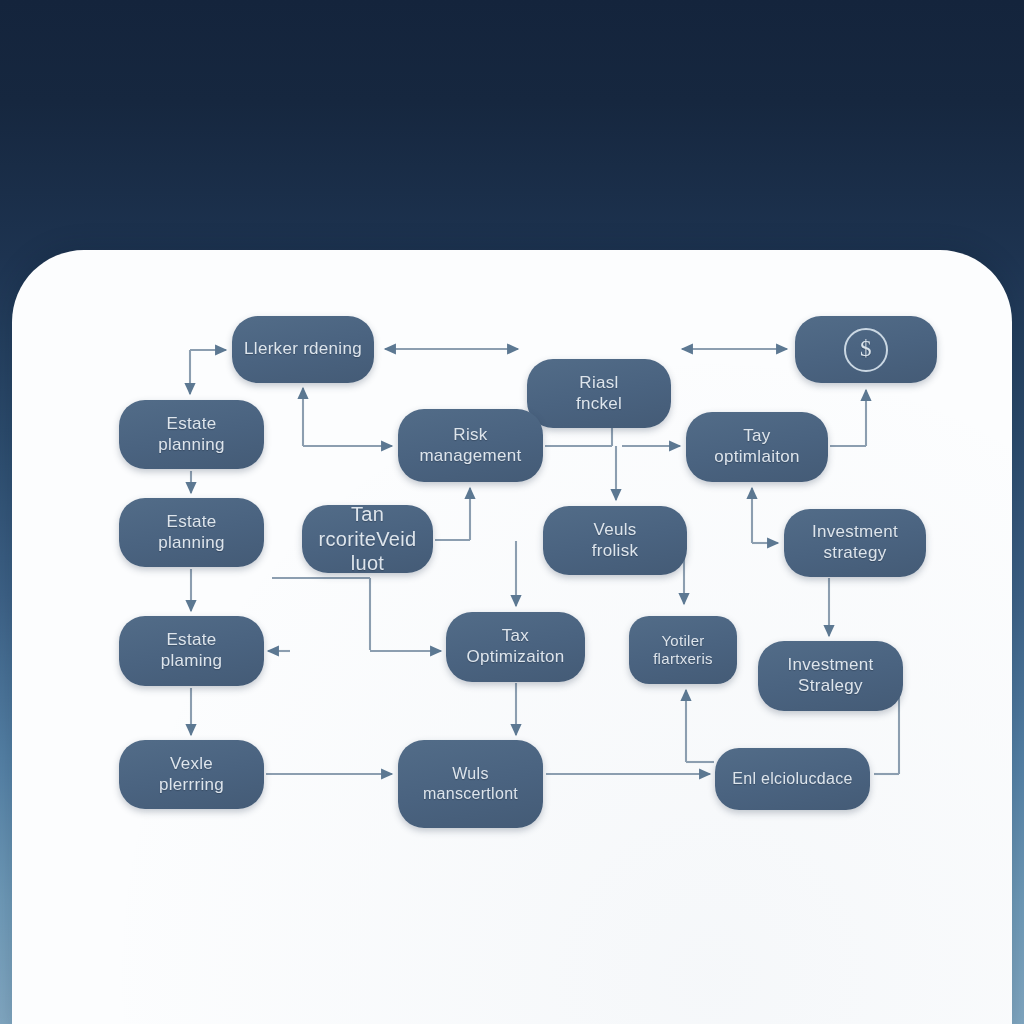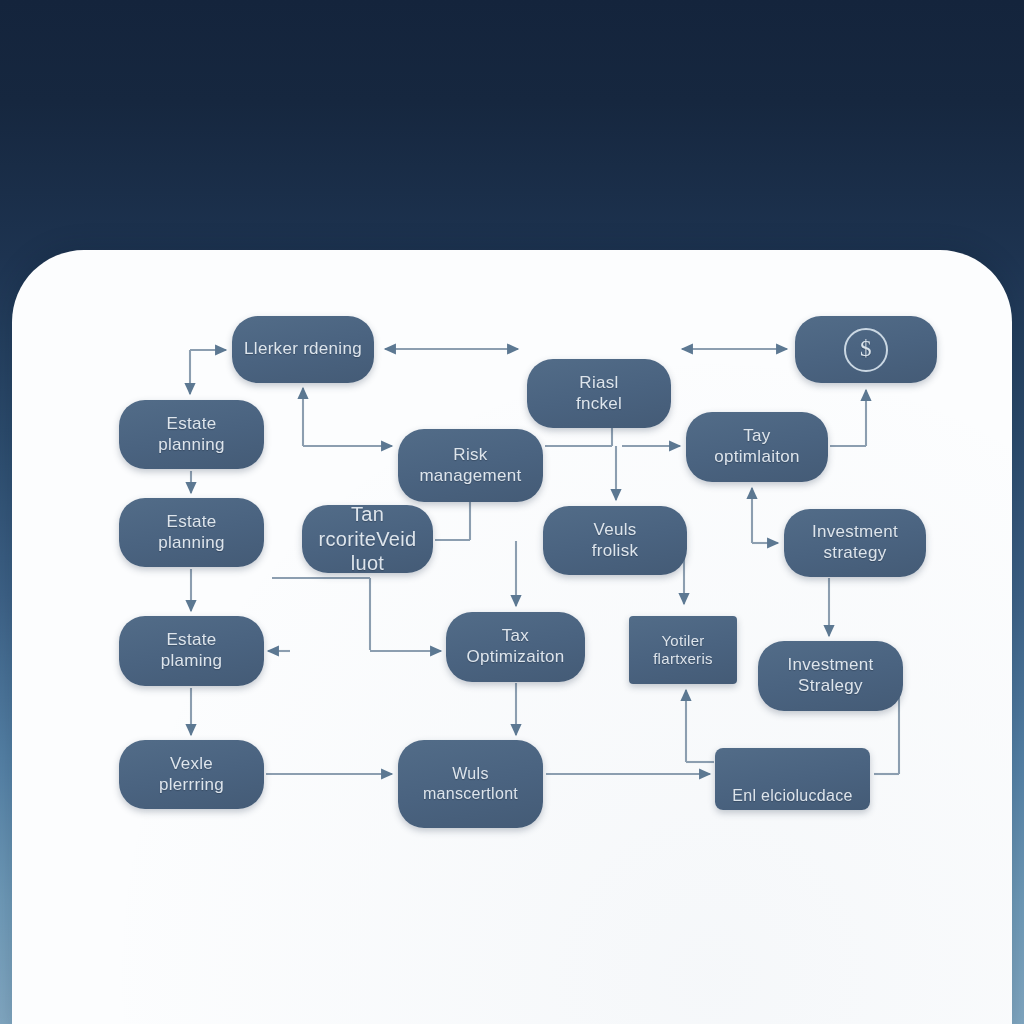--- a/index.html
+++ b/index.html
@@ -189,21 +189,21 @@
 
   <div class="node" style="left:795px; top:316px; width:142px; height:67px;">
     <span class="coin">$</span>
   </div>
 
   <div class="node" style="left:119px; top:400px; width:145px; height:69px;">
     <span class="lbl">Estate
 planning</span>
   </div>
 
-  <div class="node" style="left:398px; top:409px; width:145px; height:73px;margin-top:20px;">
+  <div class="node" style="left:398px; top:409px; width:145px; height:73px;">
     <span class="lbl">Risk
 management</span>
   </div>
 
   <div class="node" style="left:686px; top:412px; width:142px; height:70px;">
     <span class="lbl">Tay
 optimlaiton</span>
   </div>
 
   <div class="node" style="left:119px; top:498px; width:145px; height:69px;">
@@ -229,37 +229,37 @@
   <div class="node" style="left:119px; top:616px; width:145px; height:70px;">
     <span class="lbl">Estate
 plaming</span>
   </div>
 
   <div class="node" style="left:446px; top:612px; width:139px; height:70px;">
     <span class="lbl">Tax
 Optimizaiton</span>
   </div>
 
-  <div class="node" style="left:629px; top:616px; width:108px; height:68px; font-size:15px; border-radius:4px;">
+  <div class="node" style="left:629px; top:616px; width:108px; height:68px; font-size:15px; border-radius:20px;">
     <span class="lbl">Yotiler
 flartxeris</span>
   </div>
 
   <div class="node" style="left:758px; top:641px; width:145px; height:70px;">
     <span class="lbl">Investment
 Stralegy</span>
   </div>
 
   <div class="node" style="left:119px; top:740px; width:145px; height:69px;">
     <span class="lbl">Vexle
 plerrring</span>
   </div>
 
   <div class="node" style="left:398px; top:740px; width:145px; height:88px; font-size:16px;">
     <span class="lbl">Wuls
 manscertlont</span>
   </div>
 
-  <div class="node" style="left:715px; top:748px; width:155px; height:62px; border-radius:8px; font-size:16px;align-items:flex-end;">
+  <div class="node" style="left:715px; top:748px; width:155px; height:62px; border-radius:24px; font-size:16px;">
     <span class="lbl">Enl elciolucdace</span>
   </div>
 
 </div>
 
 </body></html>

